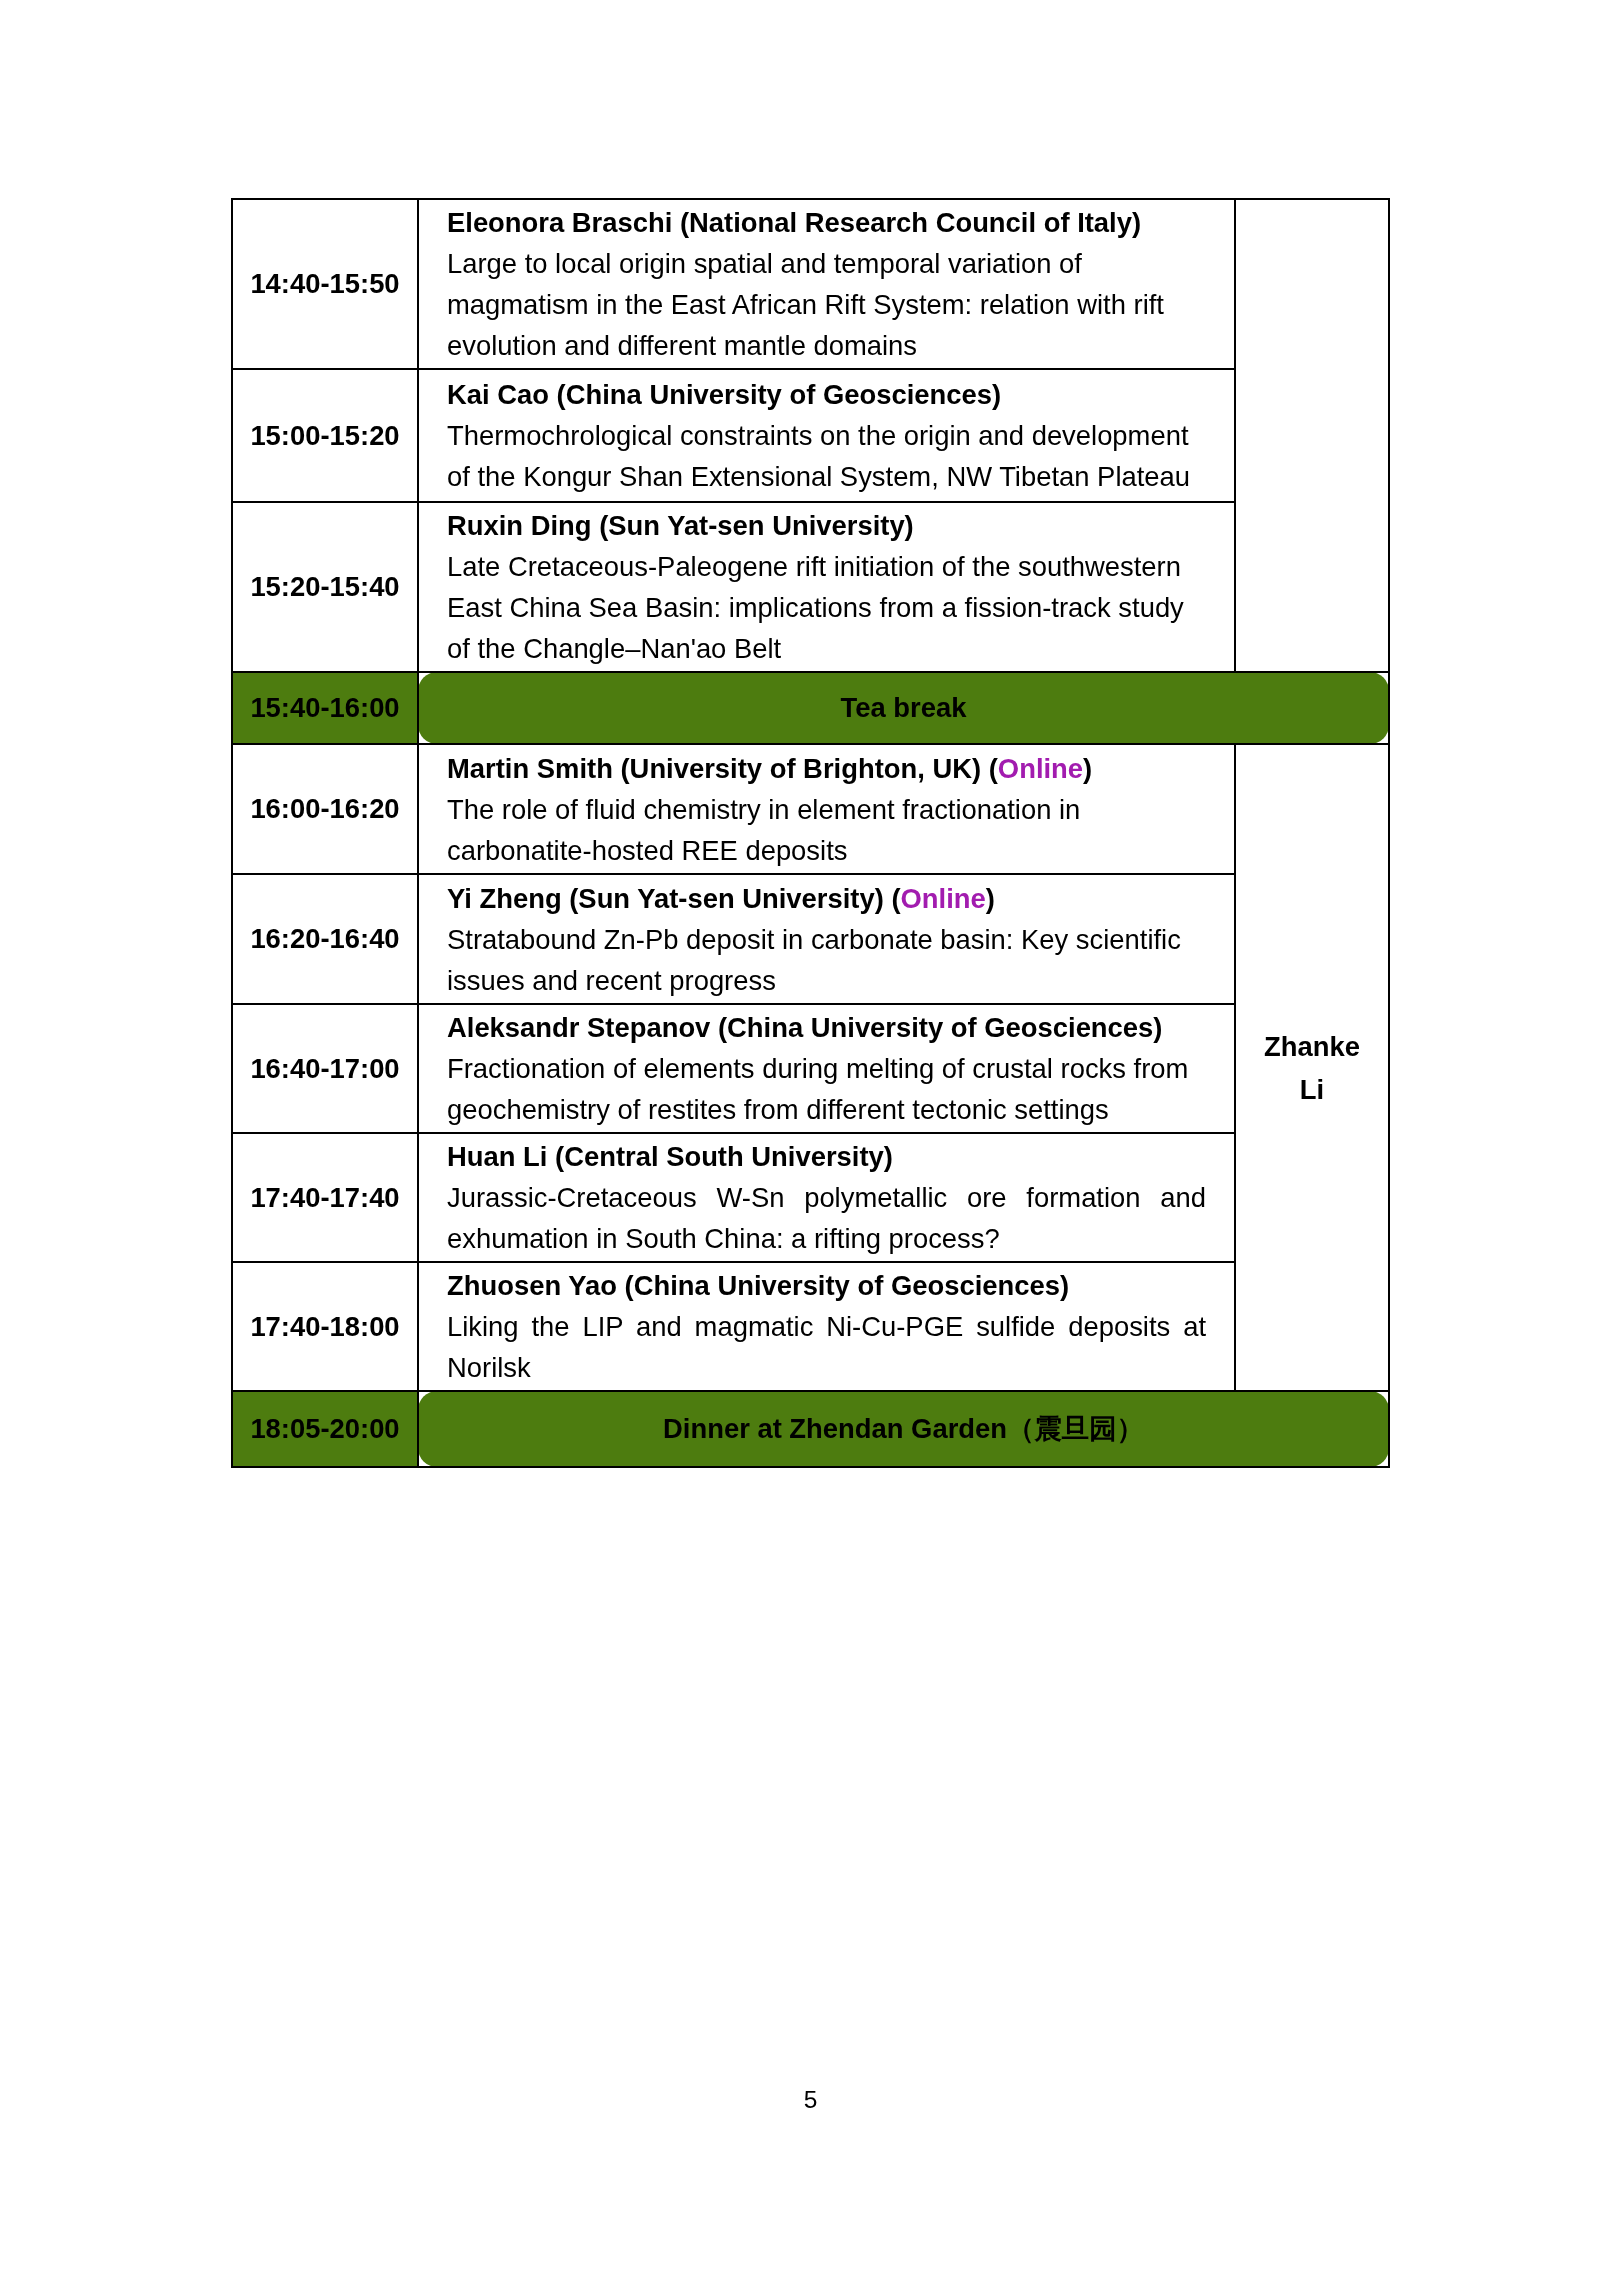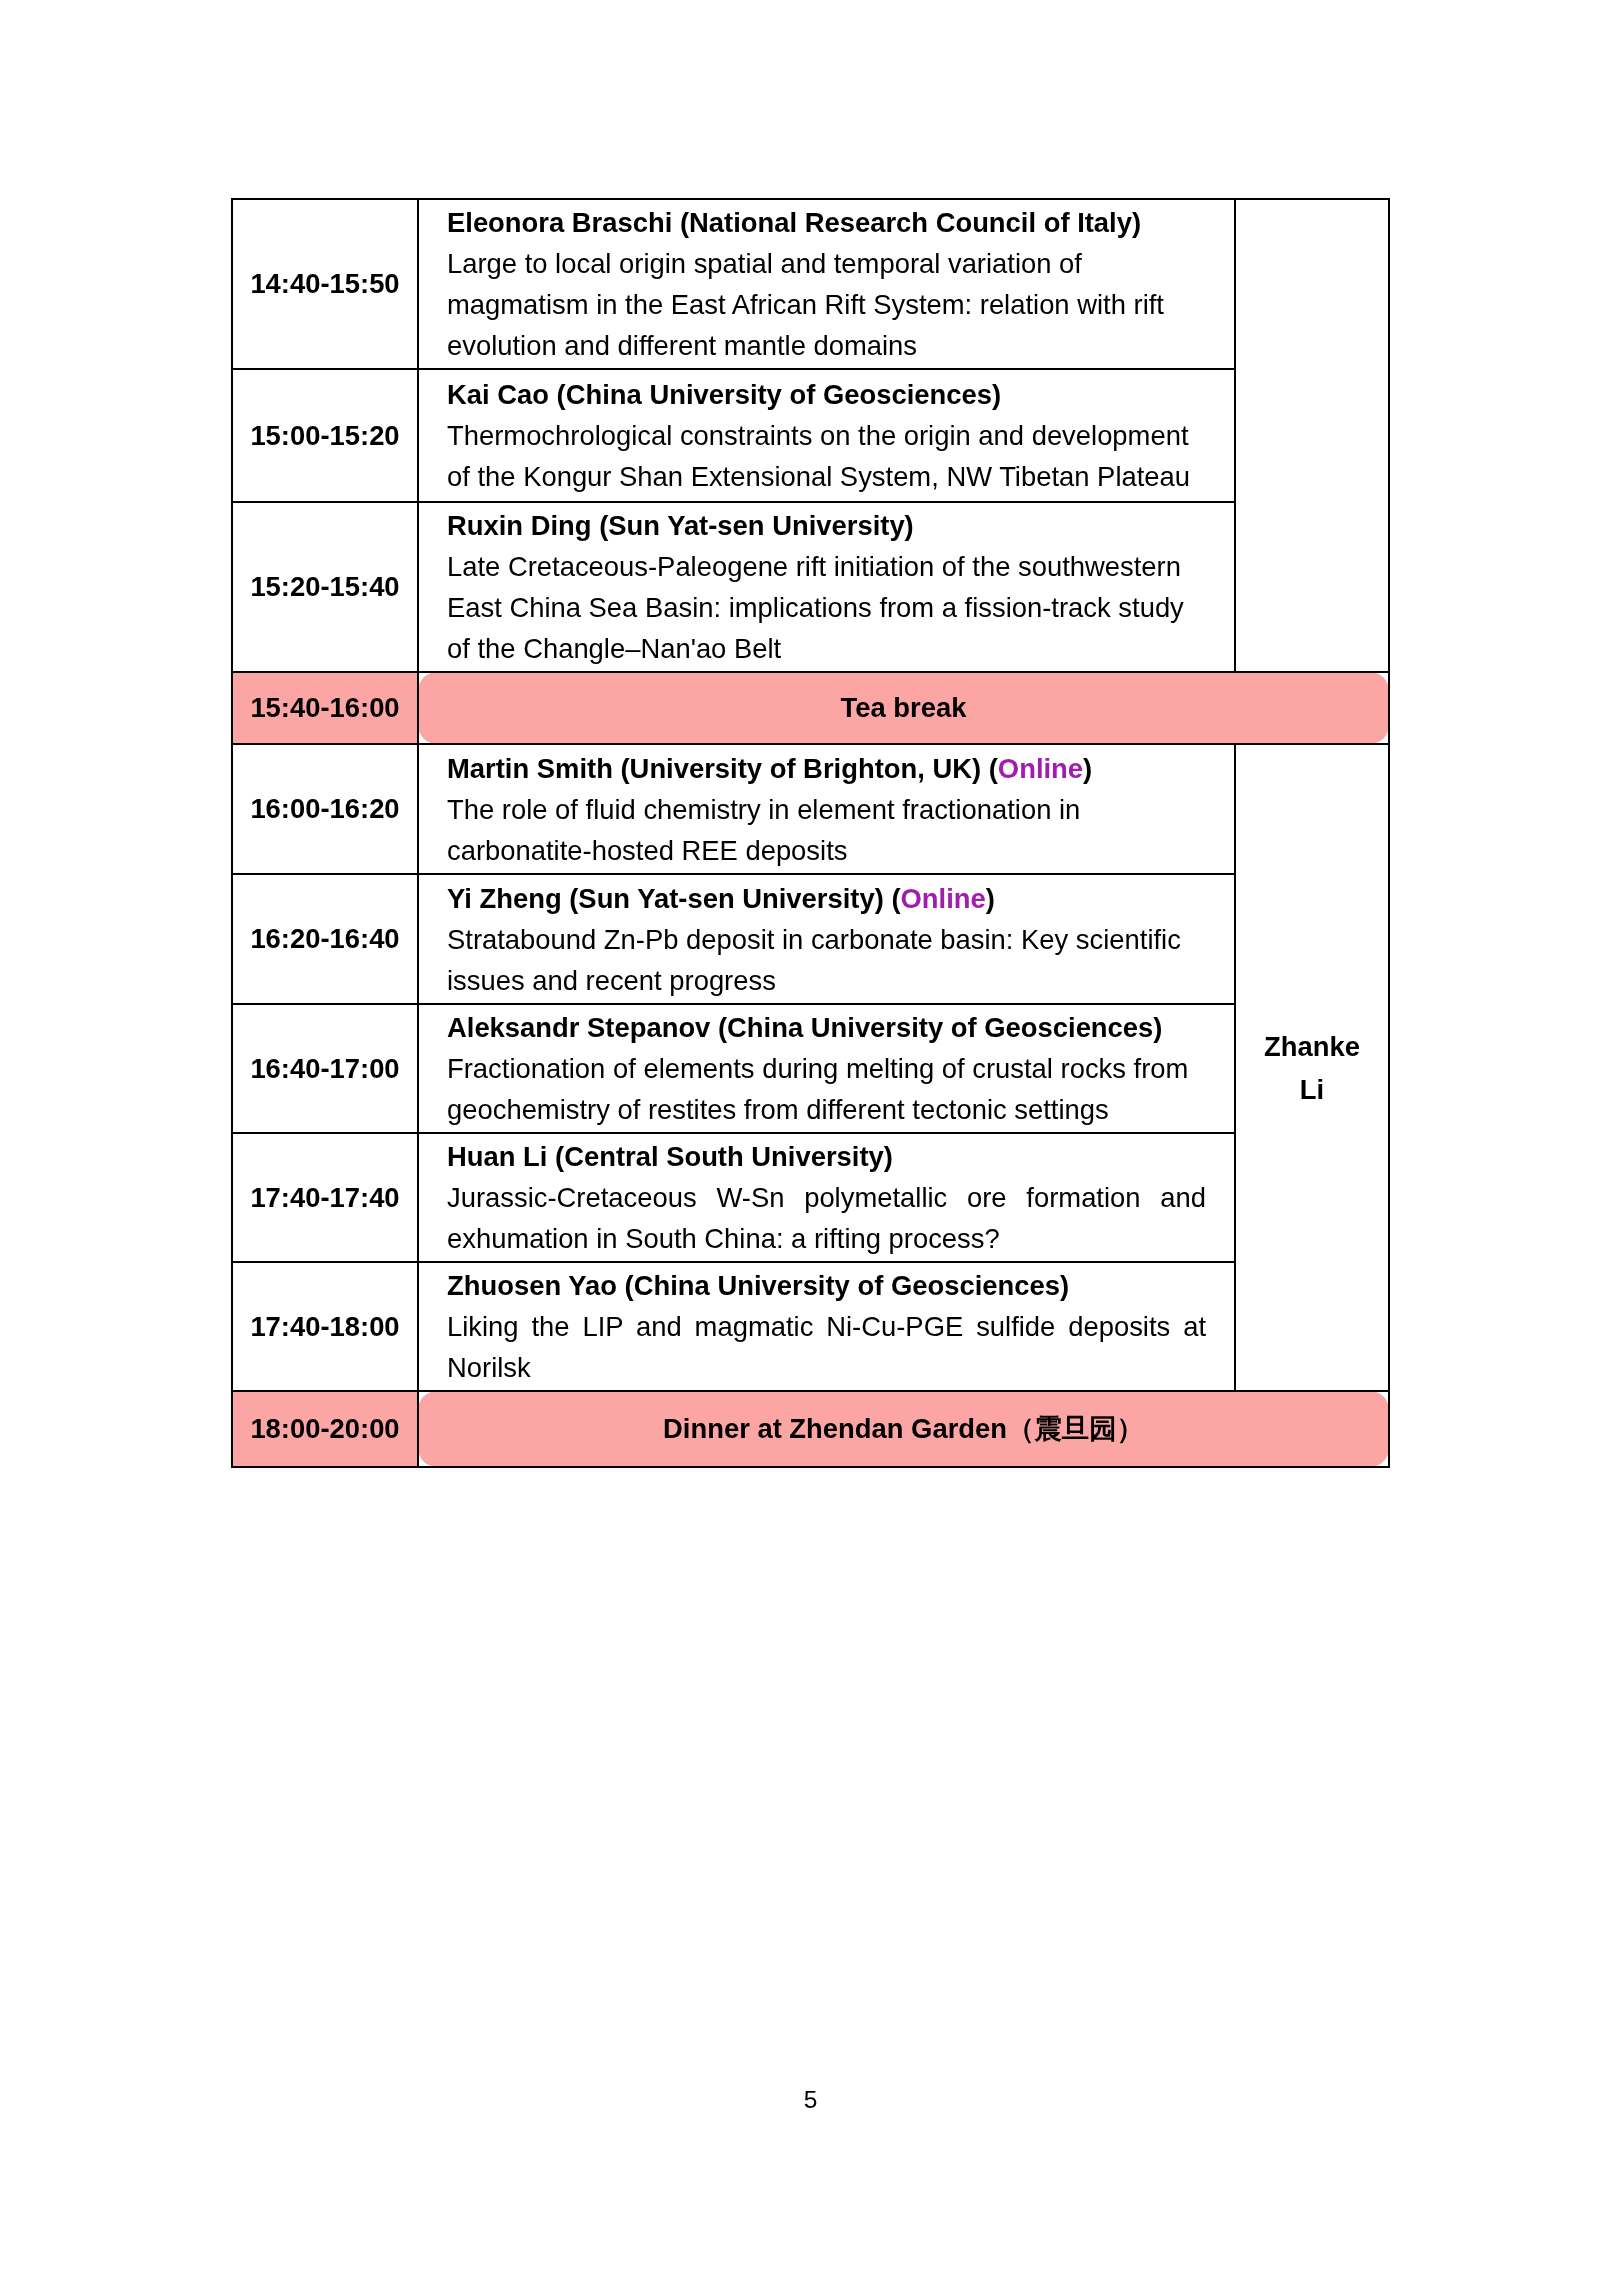--- a/index.html
+++ b/index.html
@@ -50,21 +50,21 @@
     white-space: normal;
     text-align: justify;
     text-align-last: justify;
   }
   td.breakcell {
     text-align: center;
     font-weight: bold;
     border-radius: 19px;
   }
   tr.green td {
-    background: #fca5a5;
+    background: #4d7c0f;
   }
   td.chair {
     text-align: center;
     font-weight: bold;
     margin-top: 8px;
   }
   .chair .line { line-height: 43px; white-space: nowrap; }
   .online {
     color: #a21caf;
   }
@@ -176,21 +176,21 @@
     <tr class="h129">
       <td class="time">17:40-18:00</td>
       <td class="sess">
         <div class="line speaker">Zhuosen Yao (China University of Geosciences)</div>
         <div class="line just">Liking the LIP and magmatic Ni-Cu-PGE sulfide deposits at</div>
         <div class="line">Norilsk</div>
       </td>
     </tr>
 
     <tr class="h78 green">
-      <td class="time">18:00-20:00</td>
+      <td class="time">18:05-20:00</td>
       <td class="breakcell" colspan="2">Dinner at Zhendan Garden（震旦园）</td>
     </tr>
 
   </tbody>
     </table>
 
   <div class="footer">5</div>
 
 </div>
 

